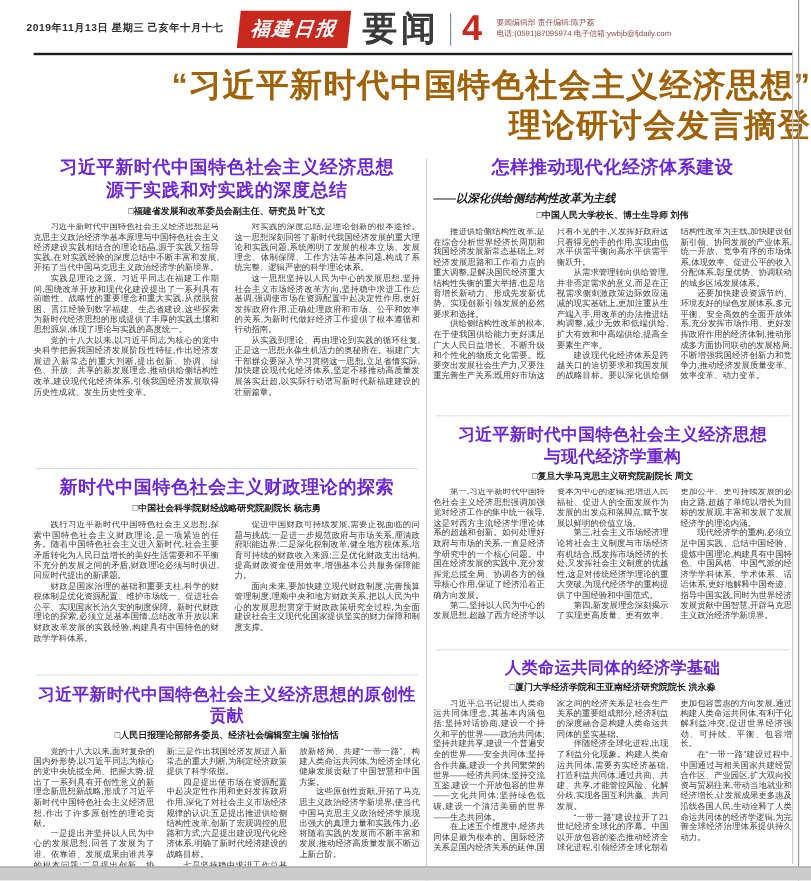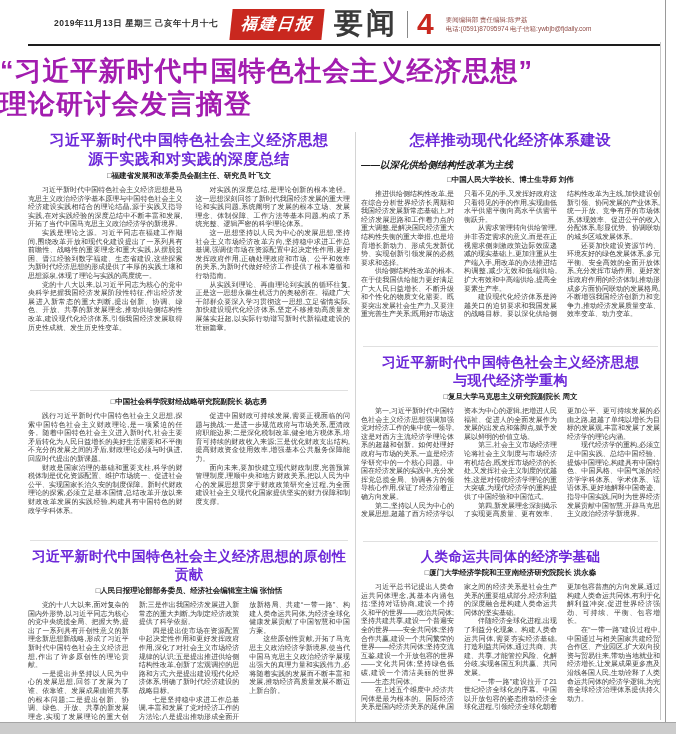--- a/index.html
+++ b/index.html
@@ -8,33 +8,33 @@
   .page {
     position: relative; width: 676px; height: 734px;
     background: #ffffff; overflow: hidden;
   }
   
   .edge-right { position:absolute; top:0; bottom:0; right:10px; width:1px; background:#9a9a9a; }
   .edge-right2 { position:absolute; top:42px; bottom:14px; right:15px; width:1px; background:#c9c9c9; }
   .edge-bottom { position:absolute; left:0; right:0; bottom:0; height:12px; background:#cccccc; border-top:1px solid #a5a5a5; }
 
   
-  .masthead { display:flex; align-items:center; height:34px; margin:7px 16px 0 54px; }
+  .masthead { display:flex; align-items:center; height:34px; margin:7px 16px 0 22px; }
   .m-date { font-size:8.5px; font-weight:bold; color:#2e2e2e; letter-spacing:.5px; white-space:nowrap; }
   .m-logo { background:#c9281f; color:#fff; font-size:16px; font-weight:bold; font-style:italic;
             padding:4px 9px; margin-left:14px; letter-spacing:2px; white-space:nowrap;
             transform: skewX(-6deg); box-shadow:0 0 0 1px #c9281f; }
   .m-section { font-size:29px; font-weight:900; color:#3a3a3a; margin-left:12px; letter-spacing:3px; white-space:nowrap;text-align:center; }
   .m-sep { width:1px; height:27px; background:#8a8a8a; margin:0 9px; }
   .m-num { font-size:30px; font-weight:900; color:#c9281f; line-height:30px; }
   .m-contact { margin-left:12px; font-size:6.5px; color:#8f4a45; line-height:9.5px; white-space:nowrap; }
   .masthead-rule { height:2px; background:#1d1d1d; margin:3px 16px 0 28px; }
 
   
-  .main-title { text-align:left; font-weight:900; color:#a21caf; margin-top:9px;
+  .main-title { text-align:right; font-weight:900; color:#a16207; margin-top:9px;
                 font-size:27px; line-height:33px; letter-spacing:1px; }
 
   
   .content { display:flex; margin:9px 16px 0 28px; }
   .area-left  { width:322px; flex:none; }
   .v-rule { width:1px; background:#d4d4d4; margin:2px 5px 6px 5px; }
   .area-right { flex:1; min-width:0; }
 
   .art-head { text-align:center; font-weight:900; color:#6d28d9; }
   .head-l  { font-size:15px; line-height:19px; letter-spacing:.5px; }
@@ -87,20 +87,21 @@
             <p>党的十八大以来,以习近平同志为核心的党中央科学把握我国经济发展阶段性特征,作出经济发展进入新常态的重大判断,提出创新、协调、绿色、开放、共享的新发展理念,推动供给侧结构性改革,建设现代化经济体系,引领我国经济发展取得历史性成就、发生历史性变革。</p>
             <p>对实践的深度总结,是理论创新的根本途径。这一思想深刻回答了新时代我国经济发展的重大理论和实践问题,系统阐明了发展的根本立场、发展理念、体制保障、工作方法等基本问题,构成了系统完整、逻辑严密的科学理论体系。</p>
             <p>这一思想坚持以人民为中心的发展思想,坚持社会主义市场经济改革方向,坚持稳中求进工作总基调,强调使市场在资源配置中起决定性作用,更好发挥政府作用,正确处理政府和市场、公平和效率的关系,为新时代做好经济工作提供了根本遵循和行动指南。</p>
             <p>从实践到理论、再由理论到实践的循环往复,正是这一思想永葆生机活力的奥秘所在。福建广大干部群众要深入学习贯彻这一思想,立足省情实际,加快建设现代化经济体系,坚定不移推动高质量发展落实赶超,以实际行动谱写新时代新福建建设的壮丽篇章。</p>
           </div>
       </article>
 
       <div class="art-rule"></div>
 
       <article>
+        <div class="art-head head-l">新时代中国特色社会主义财政理论的探索</div>
         <div class="byline">□中国社会科学院财经战略研究院副院长 杨志勇</div>
         <div class="body cols-2" style="height:122px;">
             <p>践行习近平新时代中国特色社会主义思想,探索中国特色社会主义财政理论,是一项紧迫的任务。随着中国特色社会主义进入新时代,社会主要矛盾转化为人民日益增长的美好生活需要和不平衡不充分的发展之间的矛盾,财政理论必须与时俱进,回应时代提出的新课题。</p>
             <p>财政是国家治理的基础和重要支柱,科学的财税体制是优化资源配置、维护市场统一、促进社会公平、实现国家长治久安的制度保障。新时代财政理论的探索,必须立足基本国情,总结改革开放以来财政改革发展的实践经验,构建具有中国特色的财政学学科体系。</p>
             <p>促进中国财政可持续发展,需要正视面临的问题与挑战:一是进一步规范政府与市场关系,厘清政府职能边界;二是深化税制改革,健全地方税体系,培育可持续的财政收入来源;三是优化财政支出结构,提高财政资金使用效率,增强基本公共服务保障能力。</p>
             <p>面向未来,要加快建立现代财政制度,完善预算管理制度,理顺中央和地方财政关系,把以人民为中心的发展思想贯穿于财政政策研究全过程,为全面建设社会主义现代化国家提供坚实的财力保障和制度支撑。</p>
           </div>
       </article>
 
       <div class="art-rule"></div>

